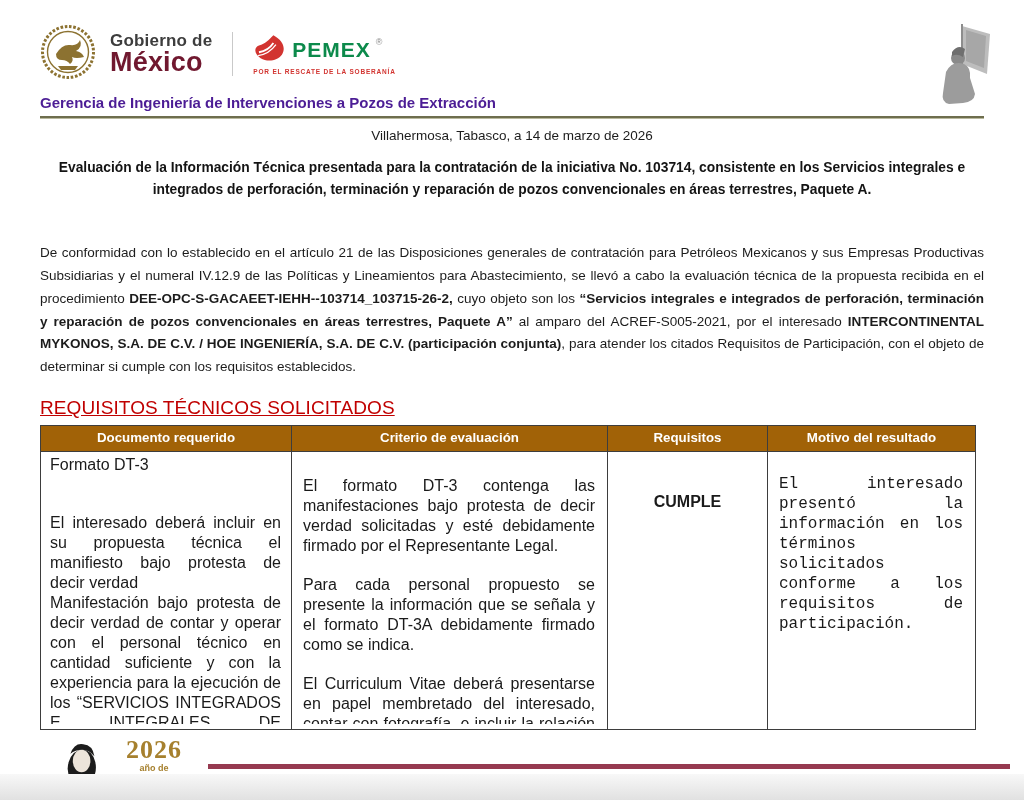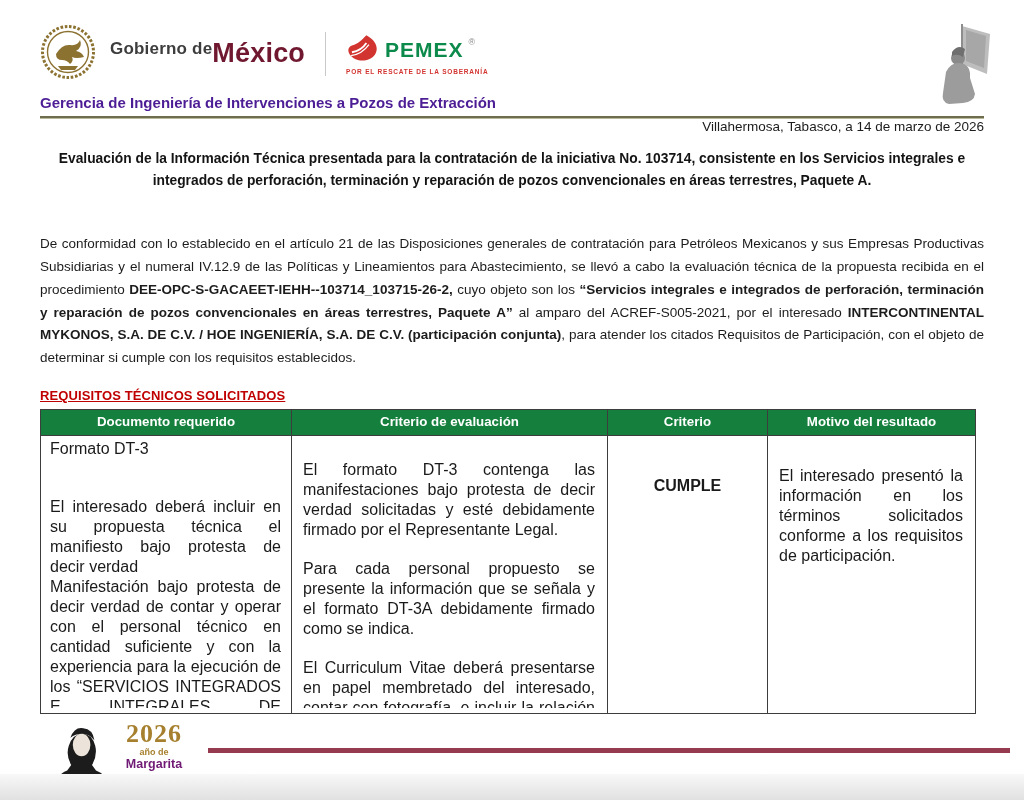--- a/index.html
+++ b/index.html
@@ -5,51 +5,51 @@
   * { margin:0; padding:0; box-sizing:border-box; }
   html,body { background:#e9e9e9; }
   .page {
     width:1024px; height:800px; margin:0 auto; position:relative;
     background:#ffffff; overflow:hidden;
     font-family:"Liberation Sans", sans-serif; color:#1c1c1c;
     padding:0 40px;
   }
   
   .brandrow { margin-top:24px; display:flex; align-items:center; gap:14px; height:60px; }
-  .gob-wordmark { display:flex; flex-direction:row; justify-content:center; line-height:1.02; }
+  .gob-wordmark { display:flex; flex-direction:column; justify-content:center; line-height:1.02; }
   .gob-line1 { font-size:17px; font-weight:700; color:#3d3d3d; letter-spacing:0.2px; }
   .gob-line2 { font-size:27px; font-weight:700; color:#70182f; letter-spacing:0.2px; }
   .logo-divider { width:1px; height:44px; background:#c9c9c9; margin:0 6px; }
   .pemex-block { display:flex; flex-direction:column; justify-content:center; }
   .pemex-top { display:flex; align-items:center; gap:5px; }
   .pemex-word { font-size:21px; font-weight:800; color:#0c8a4b; letter-spacing:1px; }
   .pemex-r { font-size:9px; color:#8a8a8a; align-self:flex-start; margin-top:3px; }
   .pemex-tagline { font-size:6.5px; font-weight:700; color:#d23430; letter-spacing:0.8px; margin-top:2px; }
   .flag-illustration { position:absolute; top:22px; right:30px; width:62px; height:92px; }
   .dept-heading { margin-top:10px; font-size:15px; font-weight:700; color:#4c1d95; }
   .header-rule { margin-top:5px; height:3px; background:#6e6e4e; border-bottom:1px solid #b9b99e; }
   
-  .date-line { margin-top:0; text-align:right; font-size:13.5px; color:#1c1c1c; }
+  .date-line { margin-top:9px; text-align:center; font-size:13.5px; color:#1c1c1c; }
   .doc-title { margin-top:14px; padding:0 14px; text-align:center; font-size:13.8px; font-weight:700; line-height:1.62; color:#141414; }
   .intro { margin-top:40px; font-size:13.5px; line-height:1.7; text-align:justify; text-align-last:left; color:#1c1c1c; }
   .b { font-weight:700; }
-  .section-heading { margin-top:18px; font-size:13px; font-weight:700; color:#c00000; text-decoration:underline; letter-spacing:0.1px; }
+  .section-heading { margin-top:18px; font-size:19px; font-weight:400; color:#c00000; text-decoration:underline; letter-spacing:0.1px; }
   
   table.req { margin-top:6px; border-collapse:collapse; table-layout:fixed; width:935px; }
   table.req th, table.req td { border:1.6px solid #3d3d3d; vertical-align:top; }
   table.req thead th {
-    background:#15803d; color:#ffffff; font-size:13.3px; font-weight:700;
+    background:#a16207; color:#ffffff; font-size:13.3px; font-weight:700;
     text-align:center; padding:4px 4px; height:26px;
   }
   table.req td { height:278px; overflow:hidden; }
   .cellwrap { height:272px; overflow:hidden; font-size:16px; line-height:20px; text-align:justify; text-align-last:left; color:#1a1a1a; }
   .cell-doc { padding:3px 10px 0 9px; }
   .cell-crit { padding:24px 12px 0 11px; }
   .cell-res { padding-top:40px; text-align:center; text-align-last:center; font-weight:700; }
-  .cell-mot { padding:30px 12px 0 11px; }
+  .cell-mot { padding:22px 12px 0 11px;font-family:Liberation Mono, monospace; }
   .gap-lg { height:38px; }
   .gap-md { height:19px; }
   
   .footer { margin-top:6px; position:relative; height:76px; }
   .maza-portrait { position:absolute; left:8px; top:0; width:56px; height:74px; }
   .maza-text { position:absolute; left:66px; top:1px; width:96px; text-align:center; line-height:1; }
   .maza-year { font-family:"Liberation Serif", serif; font-size:26px; font-weight:700; color:#a6802e; letter-spacing:1px; }
   .maza-l2 { font-size:9px; font-weight:700; color:#a6802e; margin-top:1px; }
   .maza-l3 { font-size:12.5px; font-weight:700; color:#701a75; margin-top:1px; }
   .maza-l4 { font-family:"Liberation Serif", serif; font-size:24px; font-weight:700; color:#70182f; margin-top:0px; letter-spacing:0.5px; }
@@ -117,21 +117,21 @@
     <colgroup>
       <col style="width:251px">
         <col style="width:316px">
         <col style="width:160px">
         <col style="width:208px">
     </colgroup>
     <thead>
       <tr>
         <th>Documento requerido</th>
         <th>Criterio de evaluación</th>
-        <th>Criterio</th>
+        <th>Requisitos</th>
         <th>Motivo del resultado</th>
       </tr>
     </thead>
     <tbody>
       <tr>
         <td>
           <div class="cellwrap cell-doc">
             <p>Formato DT-3</p>
             <div class="gap-lg"></div>
             <p>El interesado deberá incluir en su propuesta técnica el manifiesto bajo protesta de decir verdad</p>

